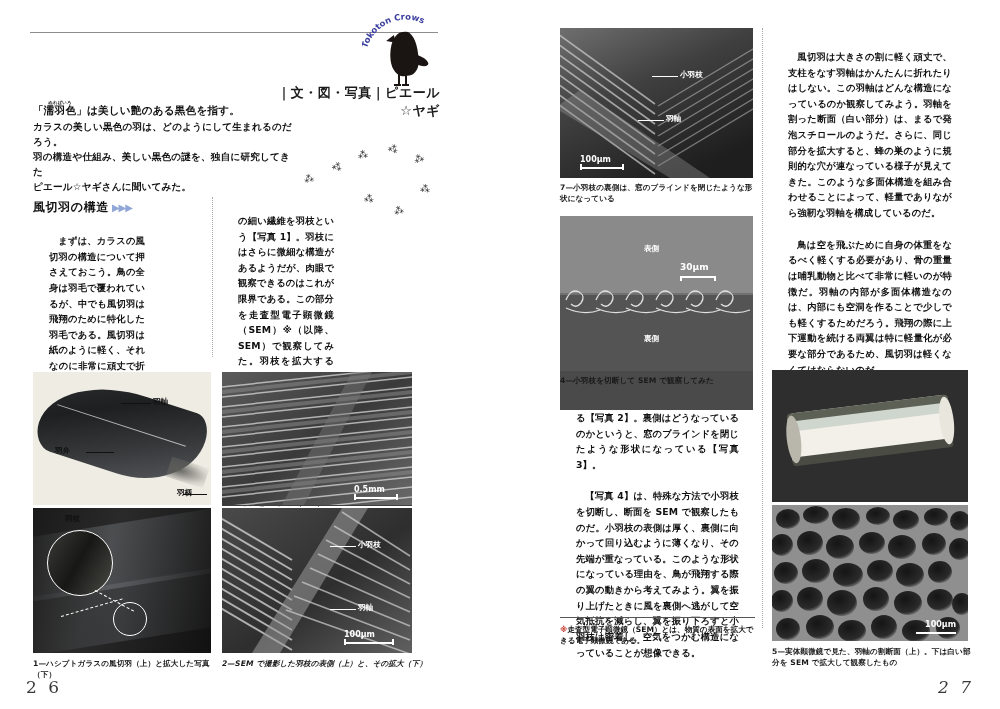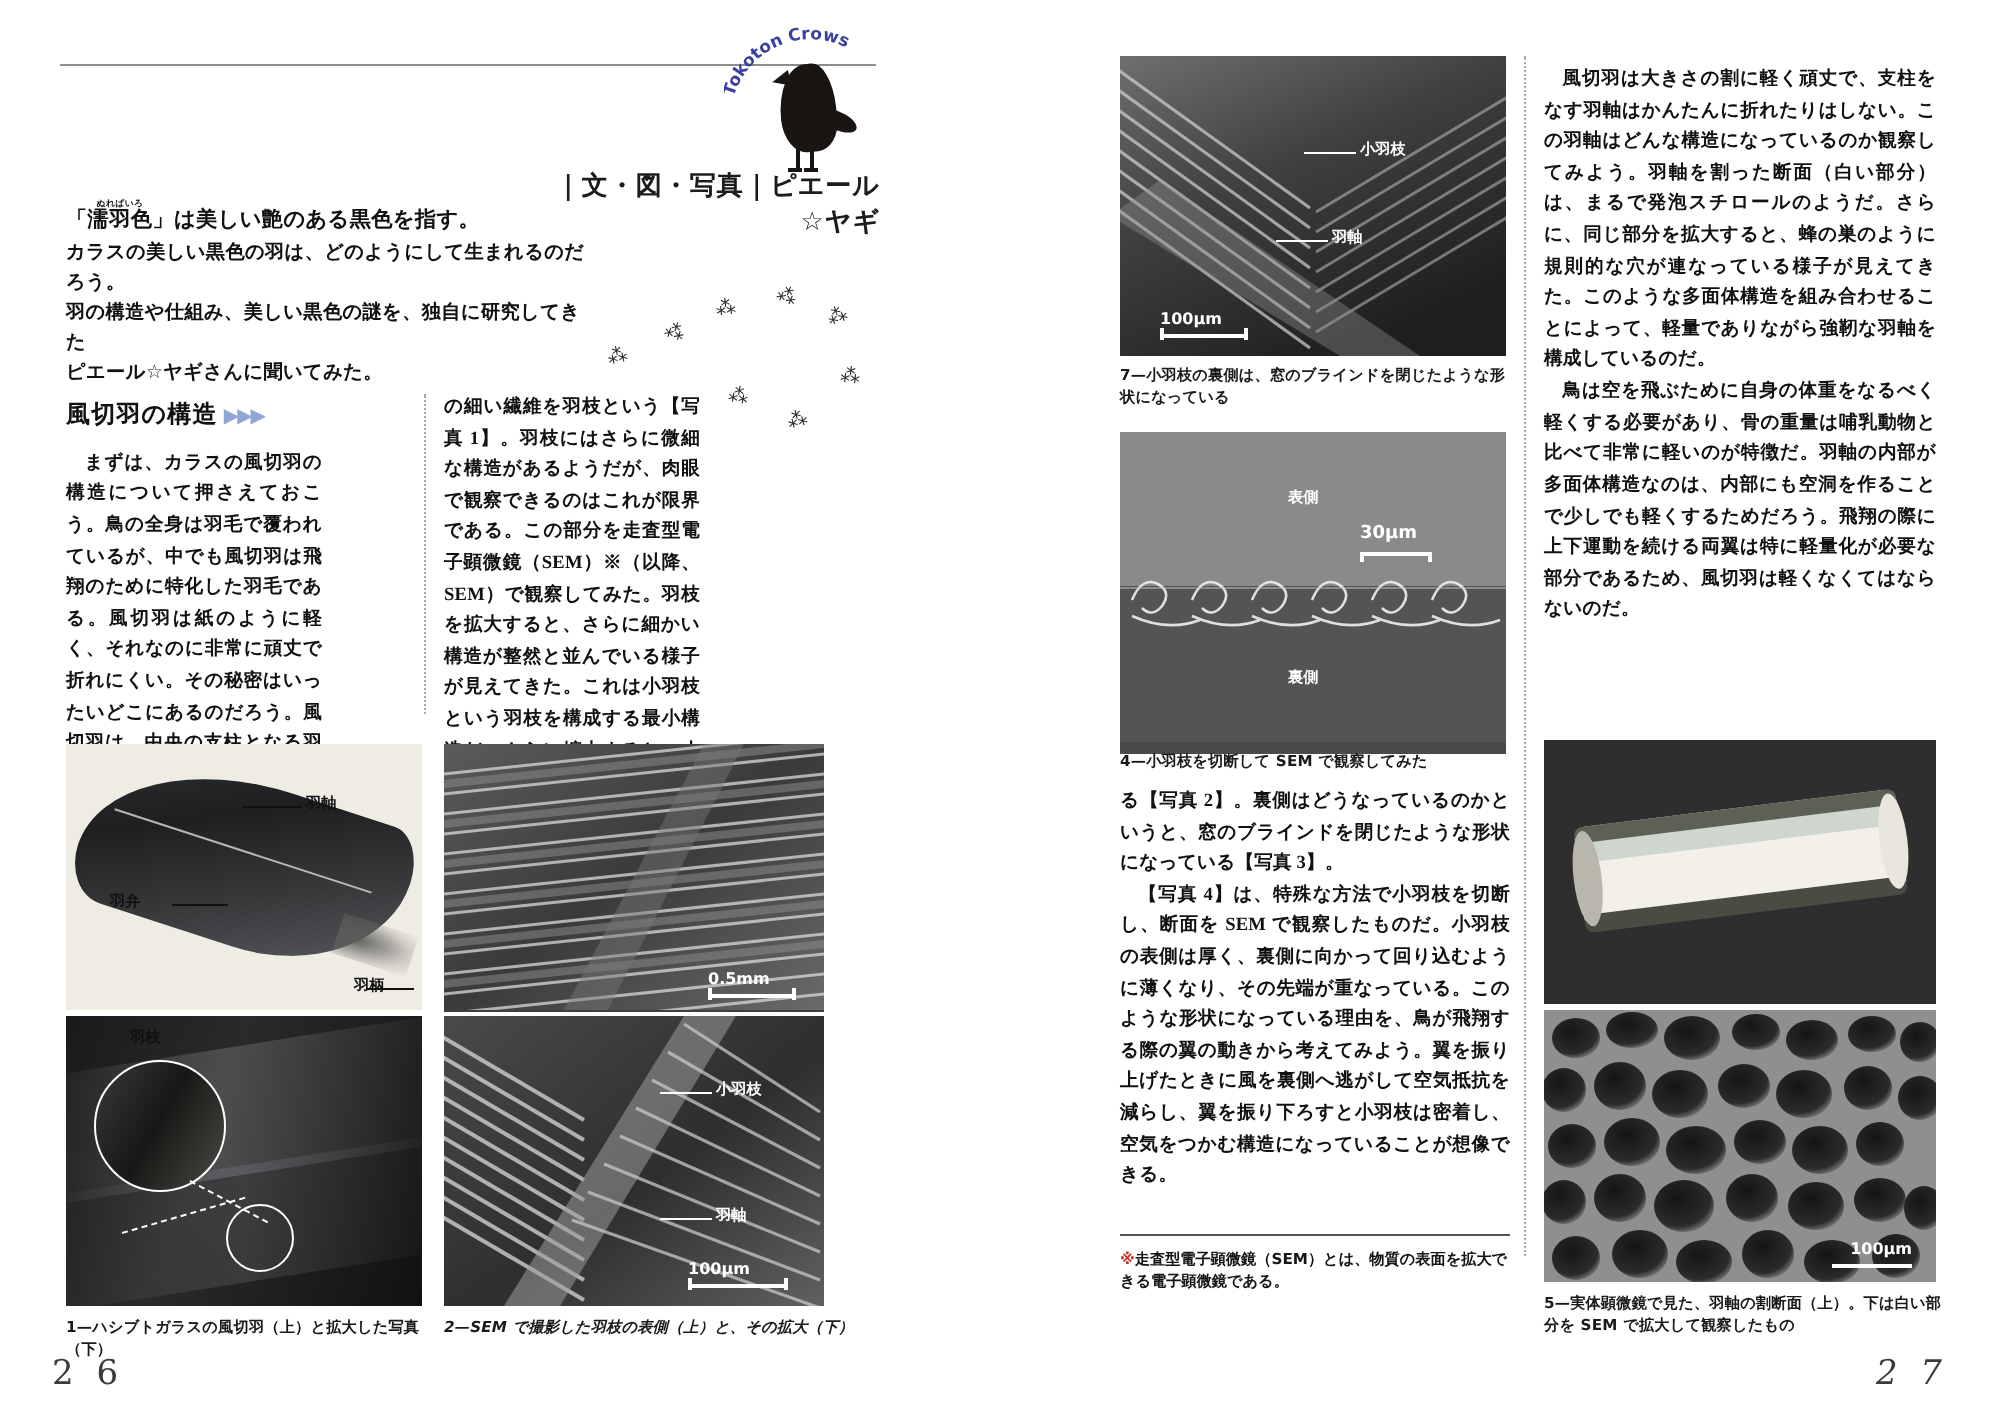--- a/index.html
+++ b/index.html
@@ -82,21 +82,21 @@
   .prints{position:absolute;left:296px;top:120px;width:150px;height:130px;}
   .print{position:absolute;color:#2b2b2b;font-size:10px;line-height:1;}
 
   
   .col{position:absolute;font-size:9.3px;line-height:1.68;color:#111;
        font-weight:700;text-align:justify;letter-spacing:.1px;}
   .colhead{
     font-size:12px;font-weight:700;color:#111;margin-bottom:7px;letter-spacing:.6px;
   }
   .tri{color:#8fa6d6;font-size:10px;letter-spacing:-1px;margin-left:3px;}
-  .p{margin:0;text-indent:1em;font-family:Liberation Serif, serif;}
+  .p{margin:16px;text-indent:1em;}
   .p+.p{margin-top:0;}
 
   .vrule{position:absolute;width:1px;border-left:1px dotted #a8a8a8;}
 
   
   .fig{position:absolute;overflow:hidden;background:#ddd;}
   .cap{
     position:absolute;font-size:7.6px;line-height:1.42;color:#1a1a1a;font-weight:700;
     letter-spacing:.1px;
   }
@@ -382,21 +382,21 @@
       <div class="scalewrap" style="left:20px;bottom:14px;">
         <span>100μm</span>
         <div class="sembar" style="left:0;top:12px;width:44px;position:absolute;"></div>
         <div class="semtick" style="left:0;top:9px;position:absolute;"></div>
         <div class="semtick" style="left:42px;top:9px;position:absolute;"></div>
       </div>
     </div>
 
     <div class="cap" style="left:60px;top:183px;width:200px;">7—小羽枝の裏側は、窓のブラインドを閉じたような形状になっている</div>
 
-    <div class="fig" style="left:60px;top:216px;width:193px;height:161px;background:#4a4a4a;">
+    <div class="fig" style="left:60px;top:216px;width:193px;height:194px;background:#4a4a4a;">
       <svg width="193" height="155" viewBox="0 0 193 155">
         <rect width="193" height="77" fill="#8a8a8a"></rect>
         <rect y="77" width="193" height="78" fill="#545454"></rect>
         <g stroke="#e8e8e8" stroke-width="1.3" fill="none" opacity="0.95">
           <path d="M6,84 q5,-12 13,-8 q7,4 2,11 q-5,6 -10,1"></path>
           <path d="M6,92 q18,8 34,2"></path>
           <path d="M36,84 q5,-12 13,-8 q7,4 2,11 q-5,6 -10,1"></path>
           <path d="M36,92 q18,8 34,2"></path>
           <path d="M66,84 q5,-12 13,-8 q7,4 2,11 q-5,6 -10,1"></path>
           <path d="M66,92 q18,8 34,2"></path>

